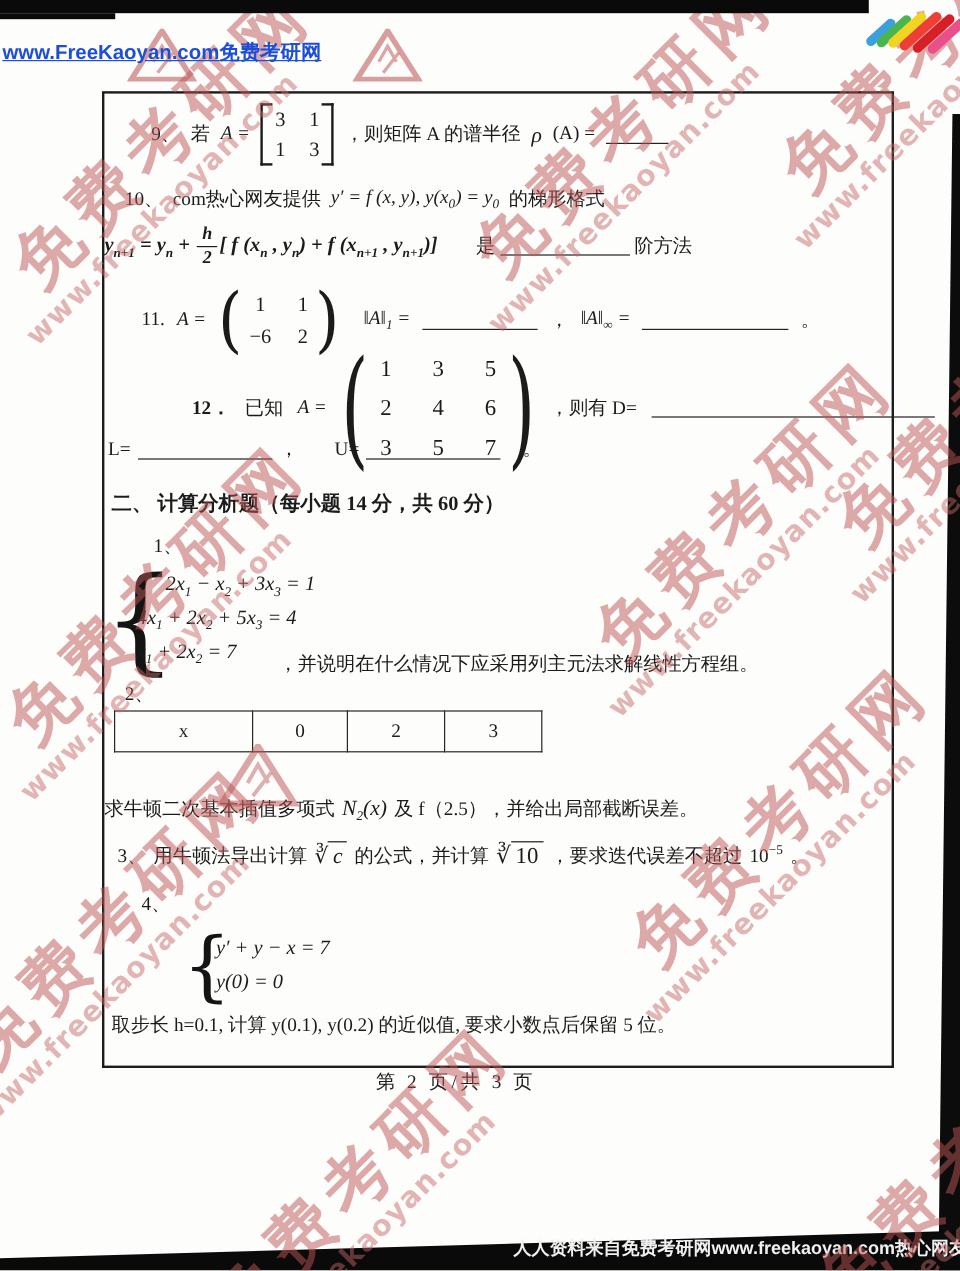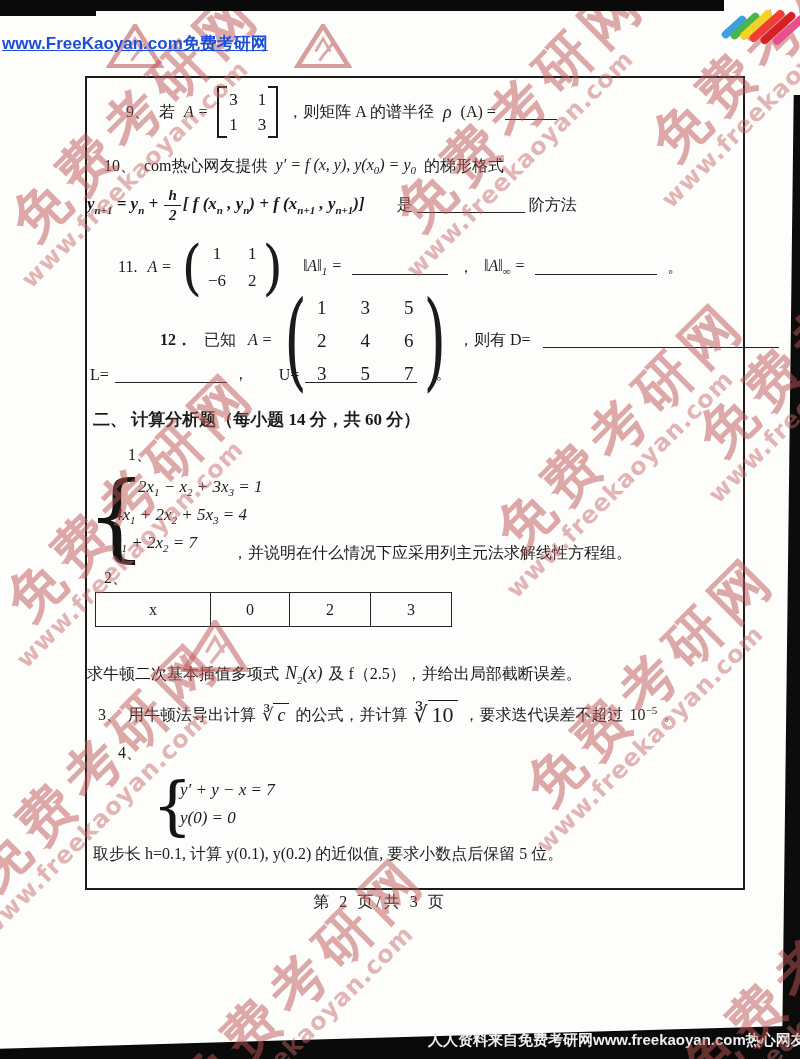--- a/index.html
+++ b/index.html
@@ -231,21 +231,21 @@
     <span>及 f（2.5），并给出局部截断误差。</span>
   </div>
 
   <div class="row" style="left:98px;top:702px;gap:6px;">
     <span>3、</span>
     <span>用牛顿法导出计算</span>
     <span class="math" style="font-size:18px;">
       <span class="cbrt">∛</span><span class="vinc">c</span>
     </span>
     <span>的公式，并计算</span>
-    <span class="math up" style="font-size:22px;">
+    <span class="math up" style="font-size:19px;">
       <span class="cbrt">∛</span><span class="vinc">10</span>
     </span>
     <span>，要求迭代误差不超过</span>
     <span class="math up">
       <span>10</span><sup>−5</sup>
     </span>
     <span>。</span>
   </div>
 
   <div class="row" style="left:118px;top:743px;gap:18px;">

